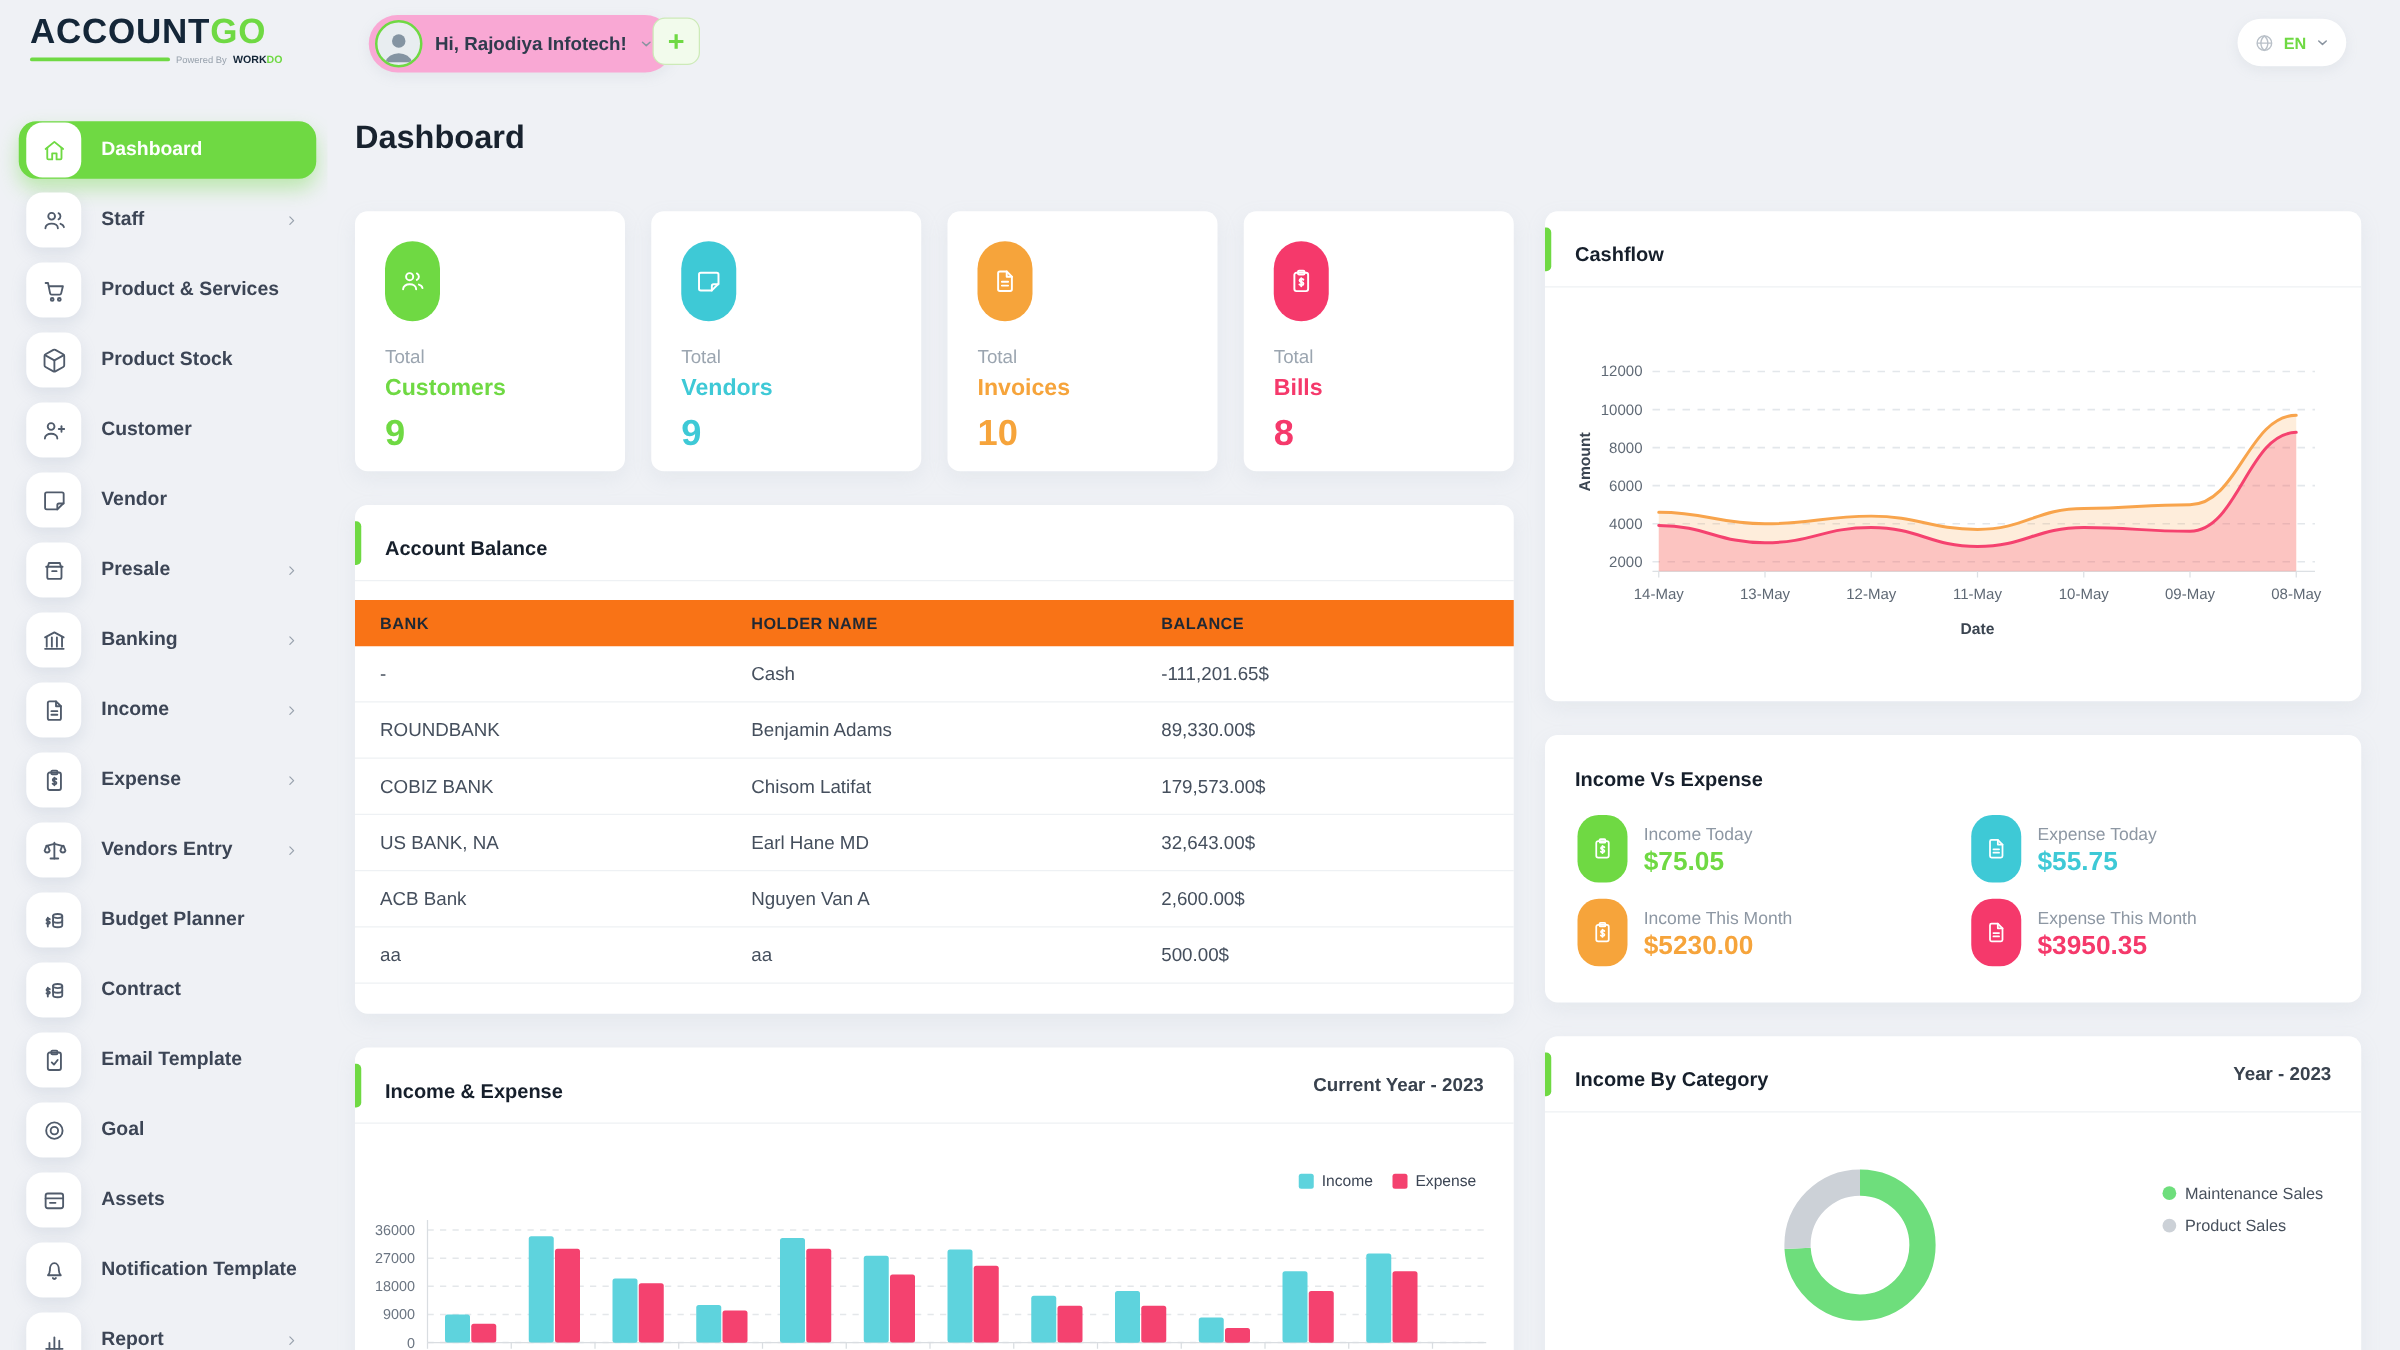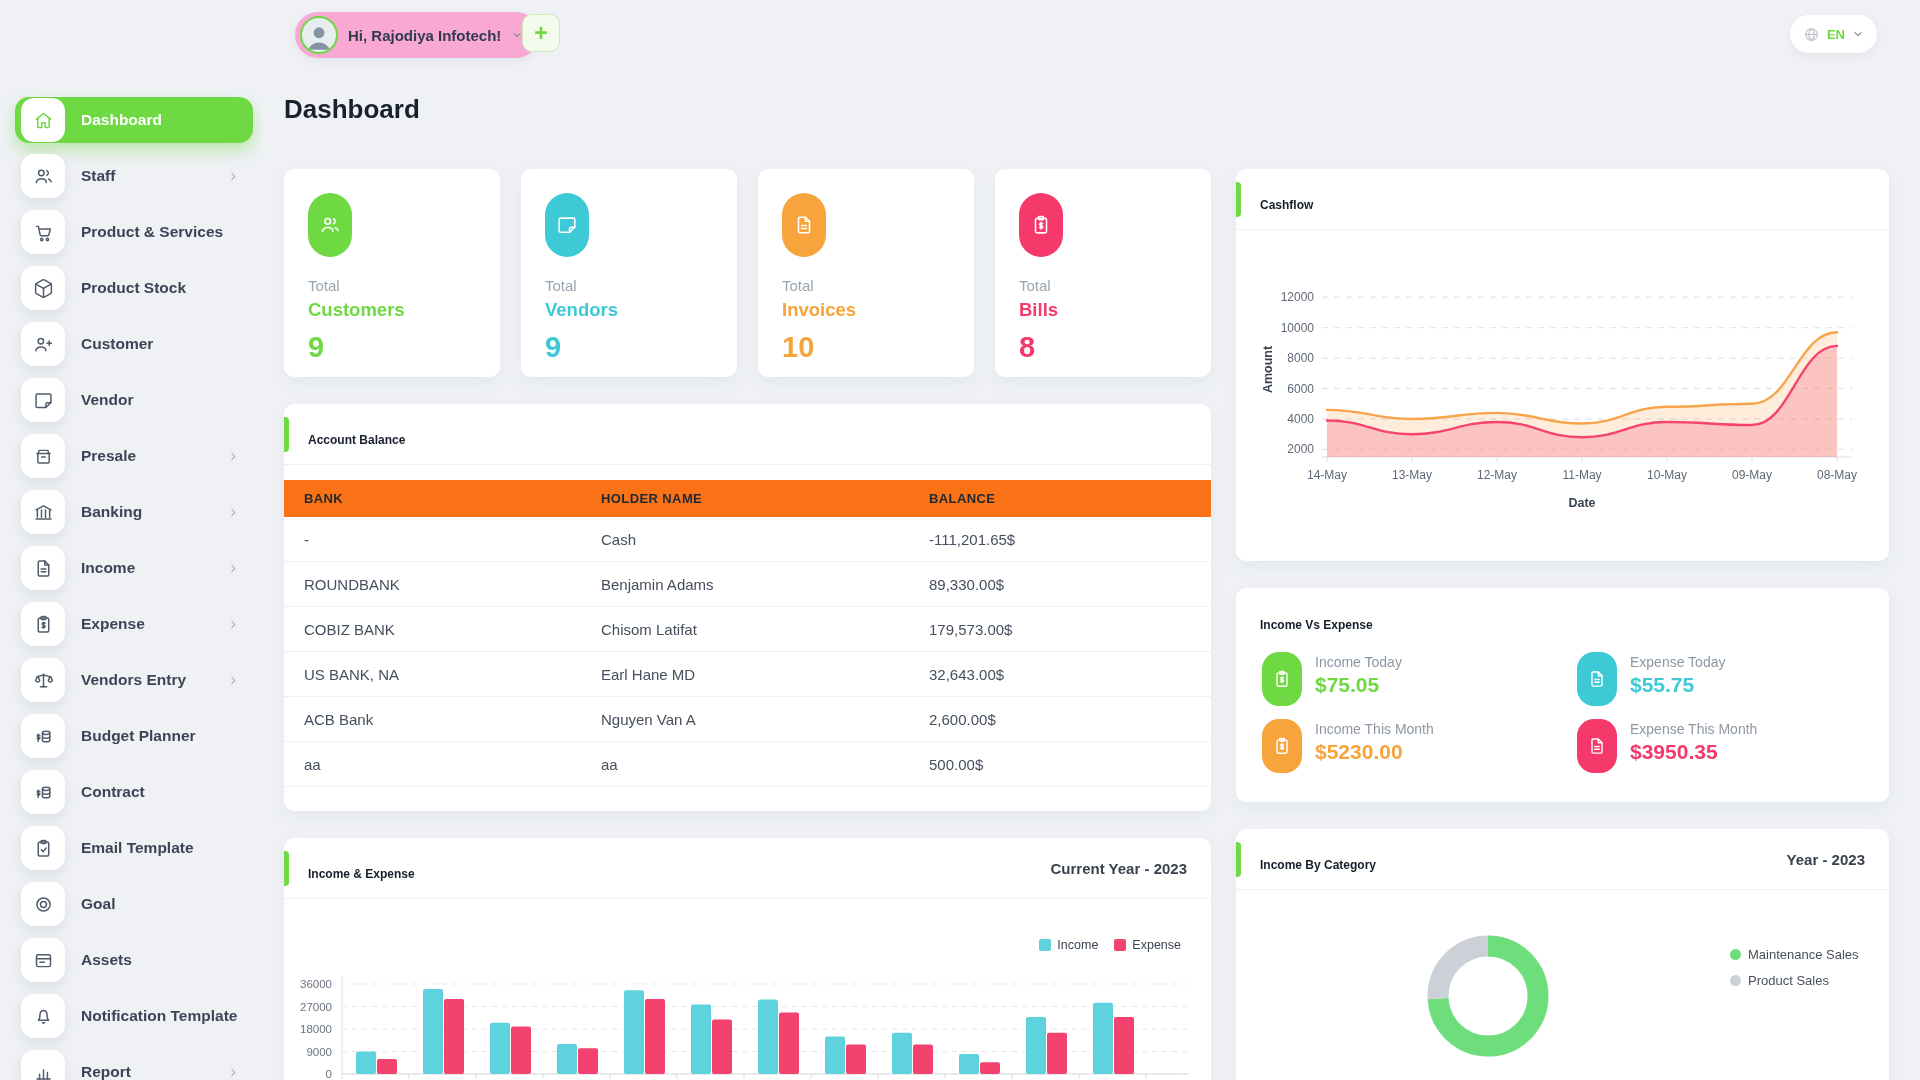--- a/index.html
+++ b/index.html
@@ -58,21 +58,21 @@
   .page-title { position:absolute; top:24px; left:0; font-size:26px; font-weight:700; color:#18222e; }
   .grid { position:absolute; top:99px; left:0; right:0; display:flex; gap:25px; }
   .col-left { width:927px; flex:none; display:flex; flex-direction:column; gap:27px; }
   .col-right { flex:1; display:flex; flex-direction:column; gap:27px; }
 
   .card { background:#fff; border-radius:10px; box-shadow:0 6px 16px rgba(160,175,195,.13); }
 
   .panel-head { position:relative; height:61px; display:flex; align-items:center; padding:0 24px; }
   .panel-head.bordered { border-bottom:1px solid #eef1f4; }
   .panel-accent { position:absolute; left:0; top:13px; width:5px; height:35px; background:#6fd943; border-radius:0 4px 4px 0; }
-  .panel-title { font-size:12px; font-weight:700; color:#161f2b;margin-top:12px; }
+  .panel-title { font-size:16px; font-weight:700; color:#161f2b;margin-top:12px; }
   .panel-period { margin-left:auto; font-size:15px; font-weight:600; color:#39424e; }
 
   
   .stat-row { display:flex; gap:21px;justify-content:flex-end; }
   .stat-card { flex:1; height:208px; padding:24px; position:relative; }
   .stat-ic { width:44px; height:64px; border-radius:22px; display:flex; align-items:center; justify-content:center; color:#fff; }
   .stat-ic svg { width:22px; height:22px; }
   .stat-prefix { margin-top:20px; font-size:15px; color:#9ba5b0; }
   .stat-label { margin-top:5px; font-size:18.5px; font-weight:700; }
   .stat-value { margin-top:10px; font-size:29px; font-weight:700; }
@@ -93,37 +93,45 @@
   .ie-chart { position:absolute; left:0; top:86px; }
 
   
   .cashflow-card { height:392px; position:relative; }
   .cf-chart { position:absolute; left:16px; top:88px; }
 
   
   .ive-card { height:214px; position:relative; }
   .ive-tiles { position:absolute; left:26px; top:64px; right:16px; display:grid;
     grid-template-columns:315px 1fr; row-gap:13px; }
-  .ive-tile { display:flex; gap:13px; align-items:flex-start; }
+  .ive-tile { display:flex; gap:13px; align-items:center; }
   .ive-ic { width:40px; height:54px; border-radius:17px; color:#fff; display:flex; align-items:center; justify-content:center; flex:none; }
   .ive-ic svg { width:20px; height:20px; }
   .ive-label { font-size:14px; color:#8d97a3; margin-top:2px; }
   .ive-amount { font-size:21px; font-weight:700; margin-top:3px; }
 
   
   .ibc-card { height:340px; position:relative; overflow:hidden; }
   .ibc-donut { position:absolute; left:167px; top:82px; }
   .ibc-legend { position:absolute; left:494px; top:118px; display:flex; flex-direction:column; gap:11px; }
   .ibc-li { display:flex; align-items:center; gap:7px; font-size:13px; color:#47505c; }
   .ibc-dot { width:11px; height:11px; border-radius:50%; flex:none; }
 </style>
 </head>
 <body>
 
 <div class="header">
+  <div class="logo">
+    <div class="logo-main"><span>ACCOUNT</span><span class="accent">GO</span></div>
+    <div class="logo-sub">
+      <span class="logo-line"></span>
+      <span class="logo-powered">Powered By</span>
+      <span class="logo-workdo"><span>WORK</span><b>DO</b></span>
+    </div>
+  </div>
 
   <div class="user-pill">
     <span class="avatar">
       <svg viewBox="0 0 24 24">
         <circle cx="12" cy="9" r="3.8" fill="#8494a2"></circle>
         <path d="M4.5 21a7.6 6 0 0115 0z" fill="#8494a2"></path>
       </svg>
     </span>
     <span class="greeting">Hi, Rajodiya Infotech!</span>
     <span class="chev-down">

